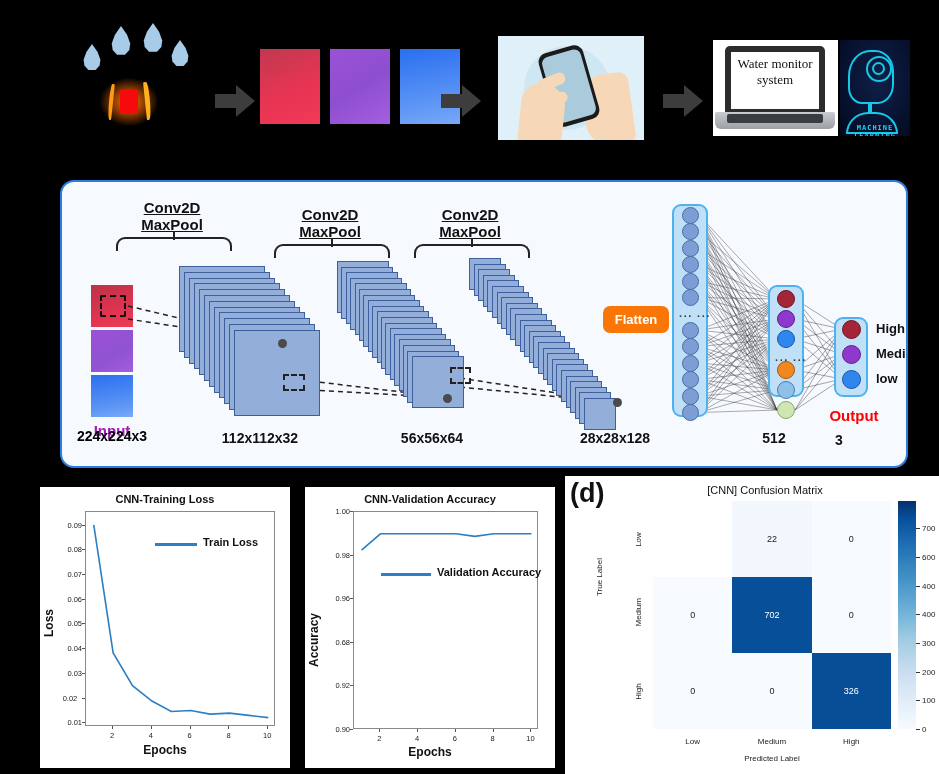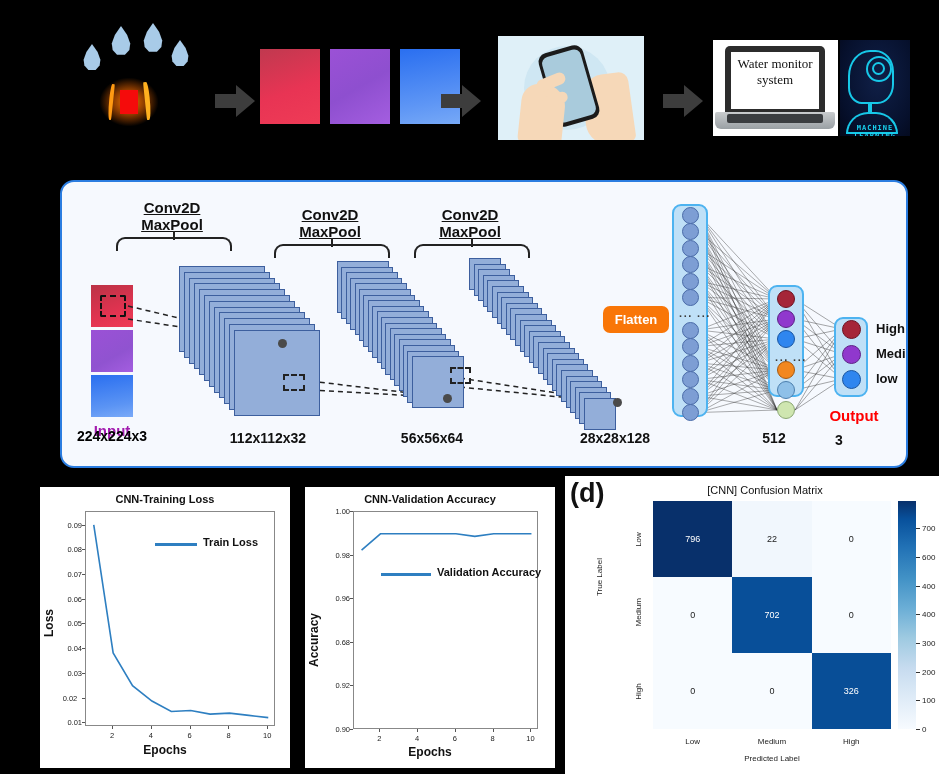--- a/index.html
+++ b/index.html
@@ -119,21 +119,21 @@
      border:2px dashed #111; border-radius:2px; }
   #lbl-input { position:absolute; left:10px; top:240px; width:80px; text-align:center;
      color:#a21caf; font-weight:bold; font-size:15px; }
   #lbl-224 { position:absolute; left:0px; top:246px; width:100px; text-align:center;
      color:#000000; font-weight:bold; font-size:14px; }
   .sheet { position:absolute; background:#93aed9; border:1.6px solid #3d5f9e; }
   .dot { position:absolute; width:9px; height:9px; border-radius:50%; background:#4a4a4a; }
   .dashbox { position:absolute; border:2px dashed #222; }
 
   .size-label { position:absolute; font-weight:bold; font-size:14px; color:#111; text-align:center; }
-  #sz1 { left:126px; top:248px; width:160px; }
+  #sz1 { left:118px; top:248px; width:160px; }
   #sz2 { left:300px; top:248px; width:140px; }
   #sz3 { left:478px; top:248px; width:150px; }
   #sz4 { left:672px; top:248px; width:80px; }
   #sz5 { left:742px; top:250px; width:70px; }
 
   #flatten-btn { position:absolute; left:541px; top:124px; width:66px; height:27px;
      background:#f97607; border-radius:7px; color:#ffffff; font-weight:bold; font-size:13px;
      display:flex; align-items:center; justify-content:center; }
 
   .neuron-col { position:absolute; background:#bfe0f7; border:2px solid #4db3f0; border-radius:9px; }
@@ -554,21 +554,20 @@
       </div>
     <div class="axis-label" style="left:2px; top:180px; transform:rotate(-90deg); transform-origin:left top;">Accuracy</div>
     <div class="axis-label" style="left:0; top:258px; width:250px; text-align:center;">Epochs</div>
     <div class="legend-line" style="left:76px; top:86px; width:50px;"></div>
     <div class="legend-text" style="left:132px; top:79px;">Validation Accuracy</div>
   </div>
 
   <div class="panel" id="panel-c">
     <div class="chart-title" style="left:60px; width:280px; top:8px; font-weight:normal; font-size:11px;">[CNN] Confusion Matrix</div>
     <div id="cm-grid">
-        <div class="cm-cell" style="left: 0px; top: 0px; width: 79.3333px; height: 76px; background: rgb(8, 48, 107); color: rgb(255, 255, 255);">796</div>
         <div class="cm-cell" style="left: 79.3333px; top: 0px; width: 79.3333px; height: 76px; background: rgb(241, 247, 253); color: rgb(26, 26, 26);">22</div>
         <div class="cm-cell" style="left: 158.667px; top: 0px; width: 79.3333px; height: 76px; background: rgb(247, 251, 255); color: rgb(26, 26, 26);">0</div>
         <div class="cm-cell" style="left: 0px; top: 76px; width: 79.3333px; height: 76px; background: rgb(247, 251, 255); color: rgb(26, 26, 26);">0</div>
         <div class="cm-cell" style="left: 79.3333px; top: 76px; width: 79.3333px; height: 76px; background: rgb(8, 79, 153); color: rgb(255, 255, 255);">702</div>
         <div class="cm-cell" style="left: 158.667px; top: 76px; width: 79.3333px; height: 76px; background: rgb(247, 251, 255); color: rgb(26, 26, 26);">0</div>
         <div class="cm-cell" style="left: 0px; top: 152px; width: 79.3333px; height: 76px; background: rgb(247, 251, 255); color: rgb(26, 26, 26);">0</div>
         <div class="cm-cell" style="left: 79.3333px; top: 152px; width: 79.3333px; height: 76px; background: rgb(247, 251, 255); color: rgb(26, 26, 26);">0</div>
         <div class="cm-cell" style="left: 158.667px; top: 152px; width: 79.3333px; height: 76px; background: rgb(8, 78, 151); color: rgb(255, 255, 255);">326</div>
       </div>
     <div id="cm-colorbar"></div>

